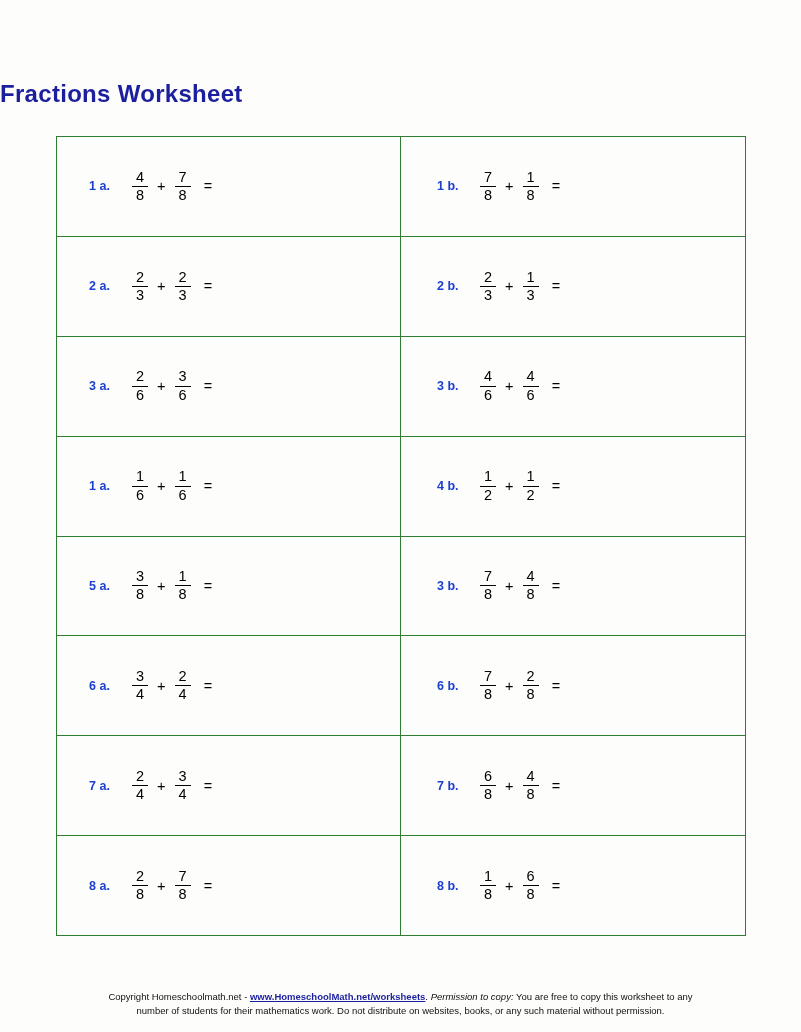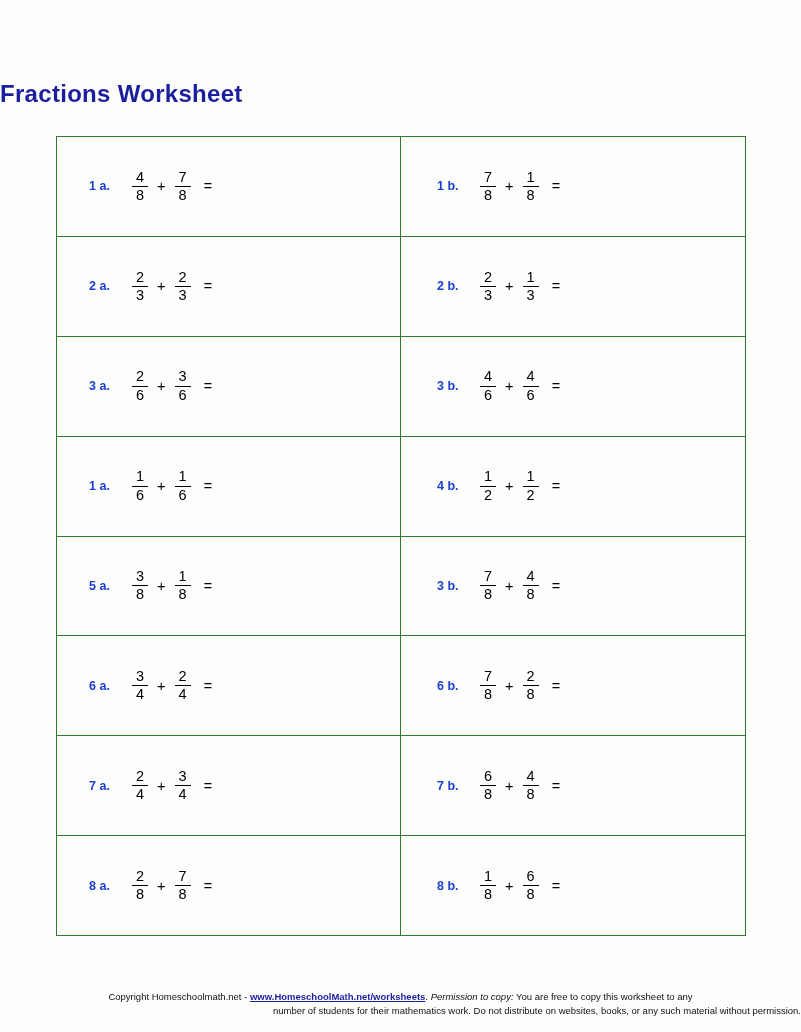--- a/index.html
+++ b/index.html
@@ -139,21 +139,21 @@
   .footer {
     position: absolute;
     left: 0;
     top: 990px;
     width: 801px;
     text-align: center;
     font-size: 9.5px;
     color: #111;
     line-height: 1.45;
   }
-  .footer .line2 { display: block; text-align: right; }
+  .footer .line2 { display: block; }
   .footer a.site {
     color: #1b1f9e;
     font-weight: bold;
     text-decoration: underline;
     margin-top: 12px;
   }
   .footer .ital { font-style: italic; text-align: right; }
 </style>
 </head>
 <body>

